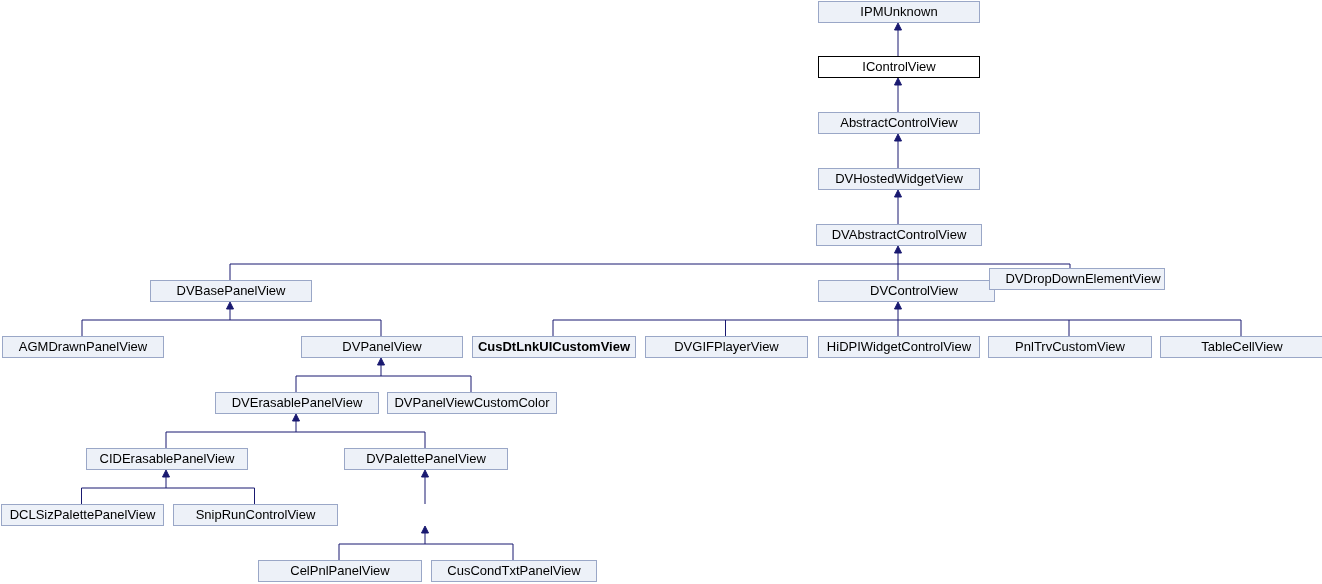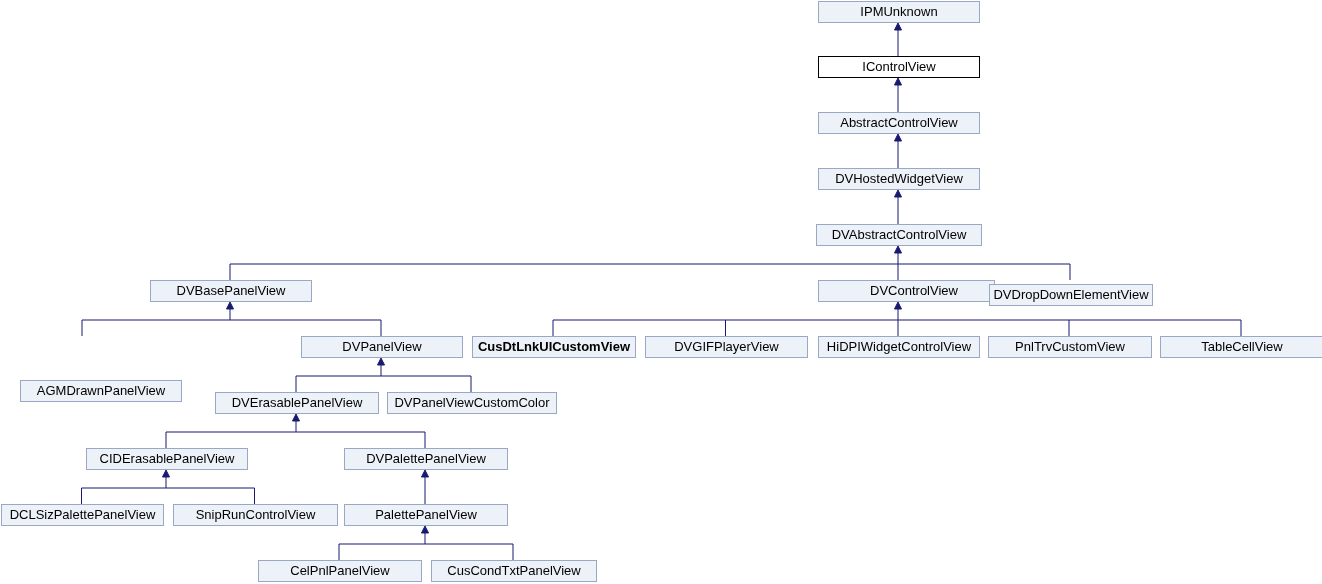--- a/index.html
+++ b/index.html
@@ -107,30 +107,29 @@
       <path d="M513 544 V 560" class="edge-line"></path>
     </svg>
 
 <div class="class-node" style="left: 818px; top: 1px; width: 160px;">IPMUnknown</div>
     <div class="class-node highlight" style="left: 818px; top: 56px; width: 160px;">IControlView</div>
     <div class="class-node" style="left: 818px; top: 112px; width: 160px;">AbstractControlView</div>
     <div class="class-node" style="left: 818px; top: 168px; width: 160px;">DVHostedWidgetView</div>
     <div class="class-node" style="left: 816px; top: 224px; width: 164px;">DVAbstractControlView</div>
     <div class="class-node" style="left: 150px; top: 280px; width: 160px;">DVBasePanelView</div>
     <div class="class-node" style="left: 818px; top: 280px; width: 160px; padding-left: 15px;">DVControlView</div>
-    <div class="class-node" style="left: 989px; top: 284px; width: 162px;">DVDropDownElementView</div>
-    <div class="class-node" style="left: 20px; top: 336px; width: 160px; margin-top: 44px;">AGMDrawnPanelView</div>
+    <div class="class-node" style="left: 989px; top: 268px; width: 162px; padding-left: 12px;">DVDropDownElementView</div>
+    <div class="class-node" style="left: 2px; top: 336px; width: 160px;">AGMDrawnPanelView</div>
     <div class="class-node" style="left: 301px; top: 336px; width: 160px;">DVPanelView</div>
     <div class="class-node" style="left: 472px; top: 336px; width: 162px; font-weight: bold;">CusDtLnkUICustomView</div>
     <div class="class-node" style="left: 645px; top: 336px; width: 161px;">DVGIFPlayerView</div>
     <div class="class-node" style="left: 818px; top: 336px; width: 160px;">HiDPIWidgetControlView</div>
     <div class="class-node" style="left: 988px; top: 336px; width: 162px;">PnlTrvCustomView</div>
     <div class="class-node" style="left: 1160px; top: 336px; width: 162px;">TableCellView</div>
     <div class="class-node" style="left: 215px; top: 392px; width: 162px;">DVErasablePanelView</div>
     <div class="class-node" style="left: 387px; top: 392px; width: 168px;">DVPanelViewCustomColor</div>
     <div class="class-node" style="left: 86px; top: 448px; width: 160px;">CIDErasablePanelView</div>
     <div class="class-node" style="left: 344px; top: 448px; width: 162px;">DVPalettePanelView</div>
     <div class="class-node" style="left: 1px; top: 504px; width: 161px;">DCLSizPalettePanelView</div>
     <div class="class-node" style="left: 173px; top: 504px; width: 163px;">SnipRunControlView</div>
-    <div class="class-node" style="left: 344px; top: 504px; width: 162px;">PalettePanelView</div>
     <div class="class-node" style="left: 258px; top: 560px; width: 162px;">CelPnlPanelView</div>
     <div class="class-node" style="left: 431px; top: 560px; width: 164px;">CusCondTxtPanelView</div>
   </div>
 
 </body></html>

